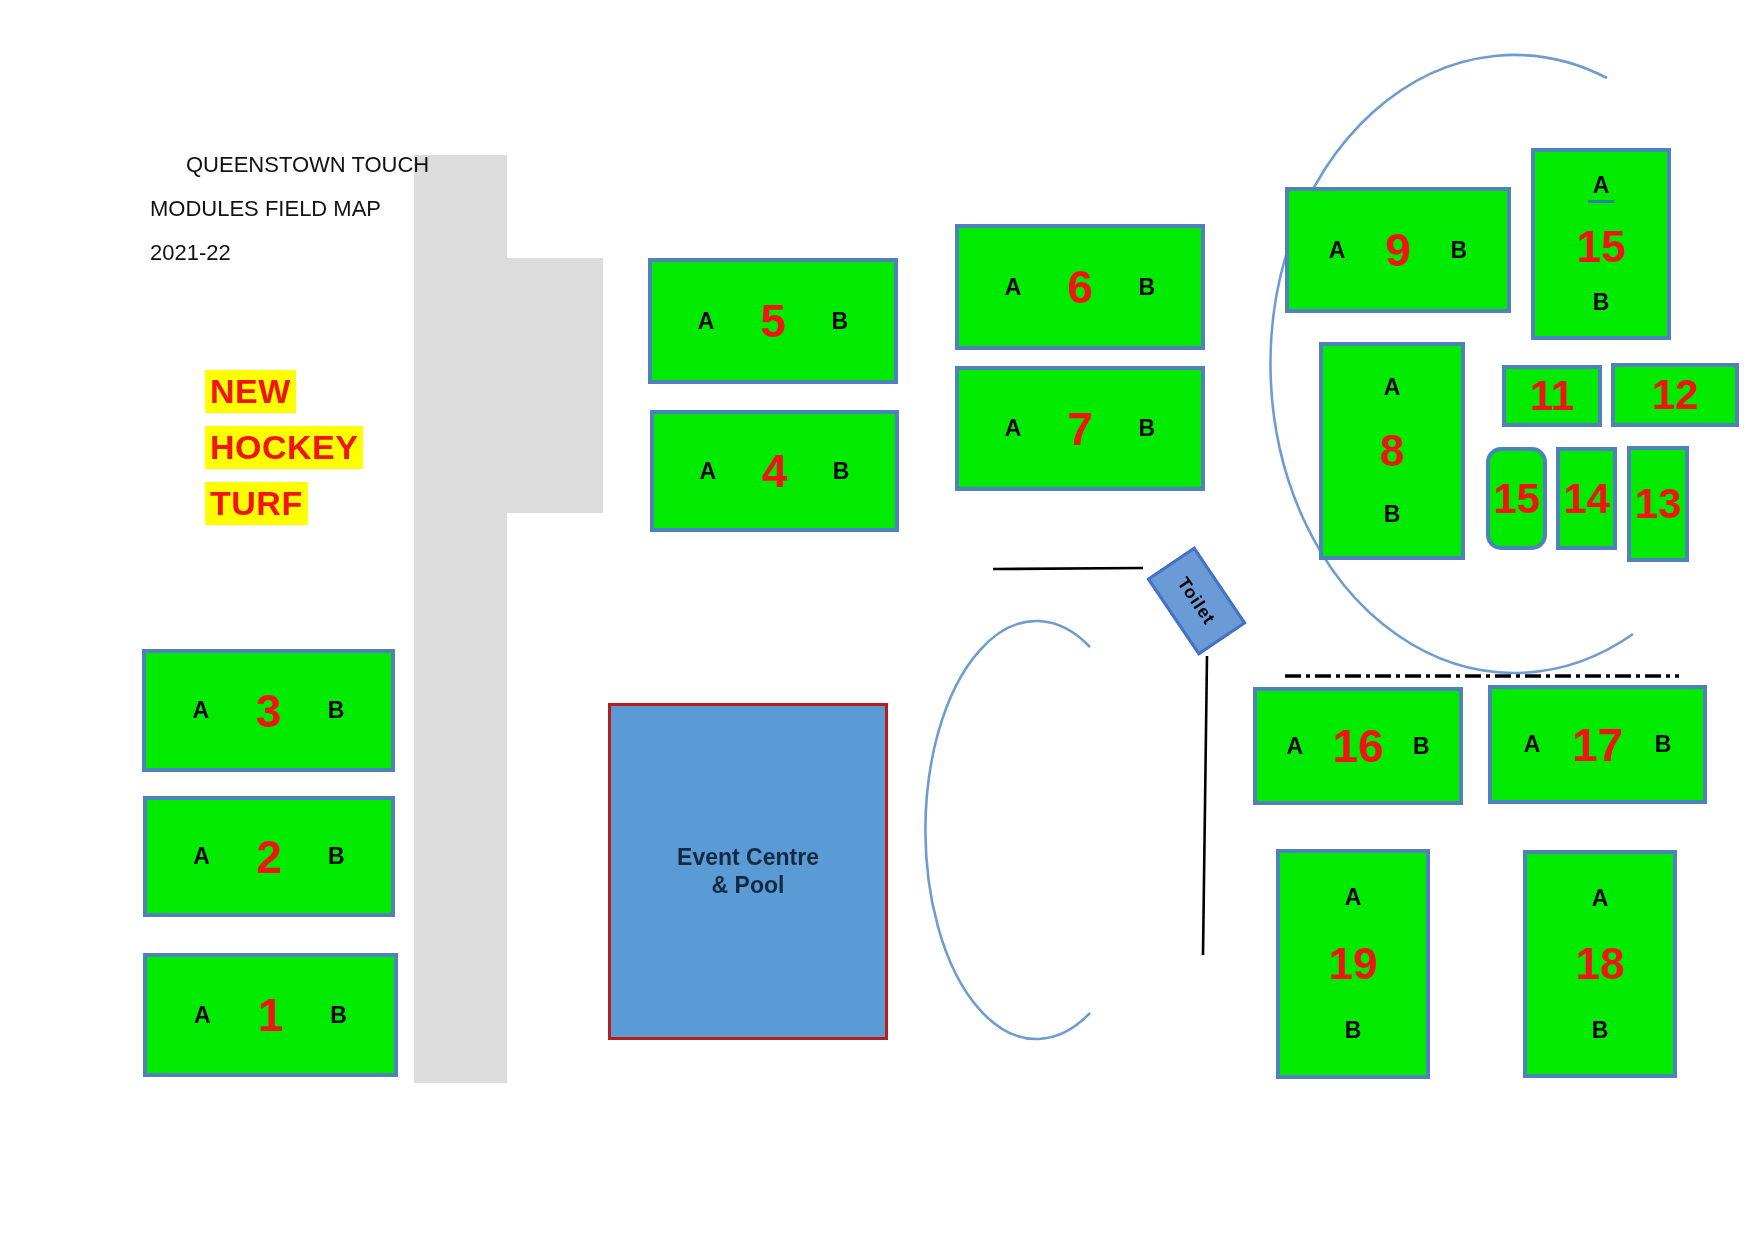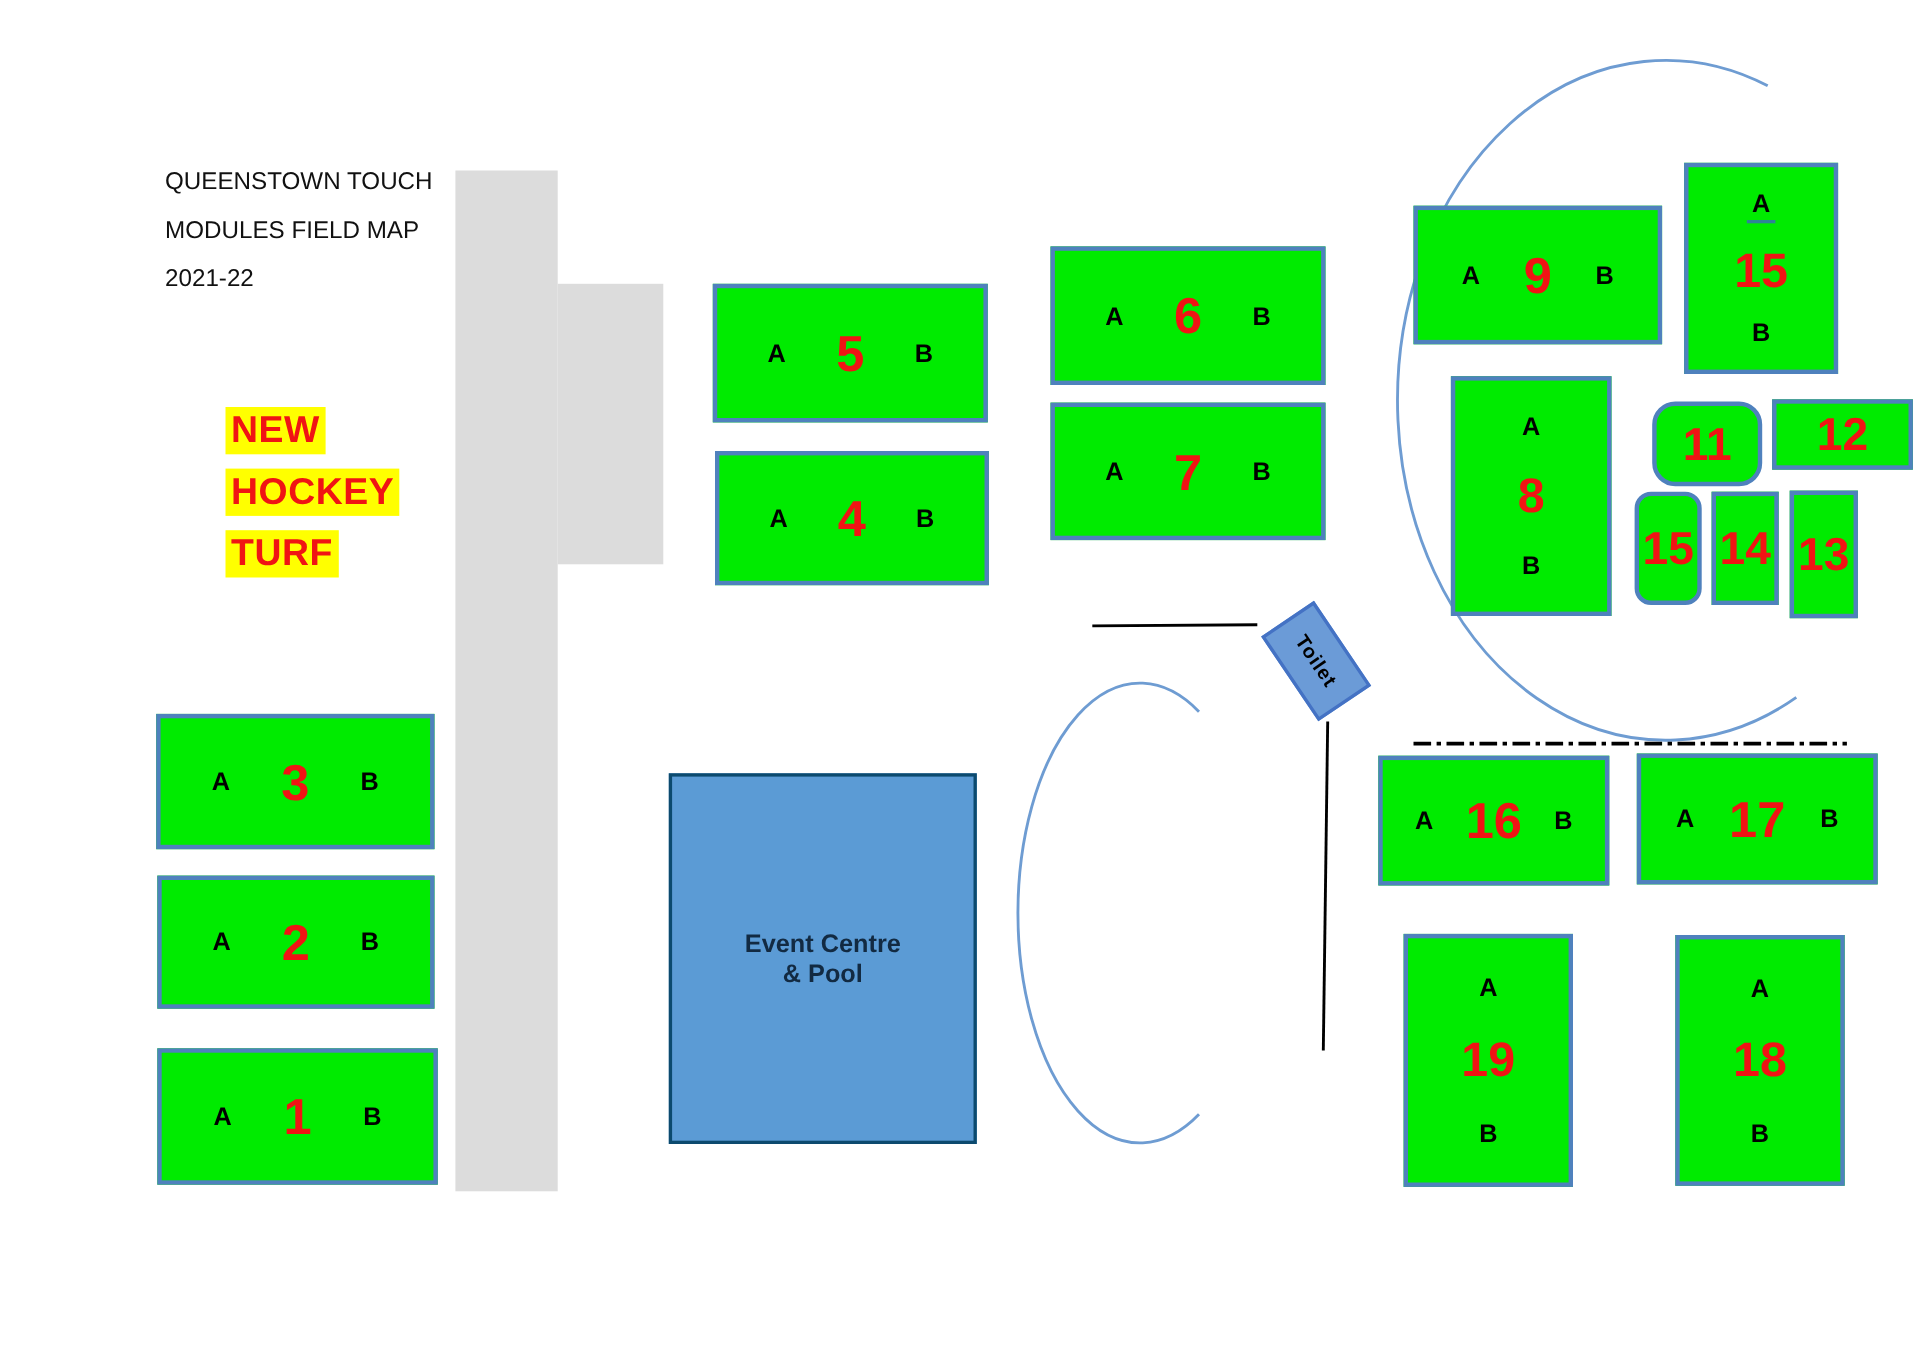--- a/index.html
+++ b/index.html
@@ -30,21 +30,21 @@
   .titleline{position:absolute;left:150px;color:#111;font-size:22px;z-index:2;}
   
   .hockeyline{
     position:absolute;left:205px;z-index:2;background:var(--yellow,#FFFF00);
     color:var(--red,#F01414);font-weight:700;font-size:34px;line-height:1.2;
     padding:1px 5px;letter-spacing:.5px;
   }
   
   .event{
     position:absolute;left:608px;top:703px;width:280px;height:337px;z-index:2;
-    background:var(--eventfill,#5B9BD5);border:3px solid #0c4a6e;box-sizing:border-box;
+    background:var(--eventfill,#5B9BD5);border:3px solid #b91c1c;box-sizing:border-box;
     display:flex;flex-direction:column;align-items:center;justify-content:center;
     color:#122A42;font-weight:700;font-size:23px;line-height:1.2;text-align:center;
   }
   
   .toilet{
     position:absolute;left:1150px;top:572px;width:93px;height:58px;z-index:3;
     background:var(--toiletfill,#6B9BD7);border:3px solid #4472C4;box-sizing:border-box;
     transform:rotate(56deg);display:flex;align-items:center;justify-content:center;
     color:#000;font-weight:700;font-size:18px;letter-spacing:1px;
   }
@@ -58,21 +58,21 @@
   <div class="road" style="left:507px;top:258px;width:96px;height:255px;"></div>
 
   <svg class="overlay" viewBox="0 0 1754 1240">
     <path class="arc" d="M1607 78 A244 309 0 1 0 1633 634"></path>
     <path class="arc" d="M1090 647 A111 209 0 1 0 1090 1013"></path>
     <line class="blackline" x1="993" y1="569" x2="1143" y2="568"></line>
     <line class="blackline" x1="1207" y1="656" x2="1203" y2="955"></line>
     <line class="dashline" x1="1285" y1="676" x2="1679" y2="676"></line>
   </svg>
 
-  <div class="titleline" style="top:152px;">QUEENSTOWN TOUCH</div>
+  <div class="titleline" style="top:152px;margin-left:36px;">QUEENSTOWN TOUCH</div>
   <div class="titleline" style="top:196px;">MODULES FIELD MAP</div>
   <div class="titleline" style="top:240px;">2021-22</div>
 
   <div class="hockeyline" style="top:370px;">NEW</div>
   <div class="hockeyline" style="top:426px;">HOCKEY</div>
   <div class="hockeyline" style="top:482px;">TURF</div>
 
   <div class="event">
     <div>Event Centre</div>
     <div>&amp; Pool</div>
@@ -126,21 +126,21 @@
       <div class="field h" style="left: 1285px; top: 187px; width: 226px; height: 126px;">
         <span class="ab">A</span>
         <span class="num">9</span>
         <span class="ab">B</span>
       </div>
       <div class="field v" style="left: 1531px; top: 148px; width: 140px; height: 192px;">
         <span class="ab ul">A</span>
         <span class="num">15</span>
         <span class="ab">B</span>
       </div>
-      <div class="field n" style="left: 1502px; top: 365px; width: 100px; height: 77px; border-radius: 21px;">
+      <div class="field n" style="left: 1502px; top: 365px; width: 100px; height: 62px;">
         <span class="num">11</span>
       </div>
       <div class="field n" style="left: 1611px; top: 363px; width: 128px; height: 64px;">
         <span class="num">12</span>
       </div>
       <div class="field n" style="left: 1627px; top: 446px; width: 62px; height: 116px;">
         <span class="num">13</span>
       </div>
       <div class="field n" style="left: 1556px; top: 447px; width: 61px; height: 103px;">
         <span class="num">14</span>

